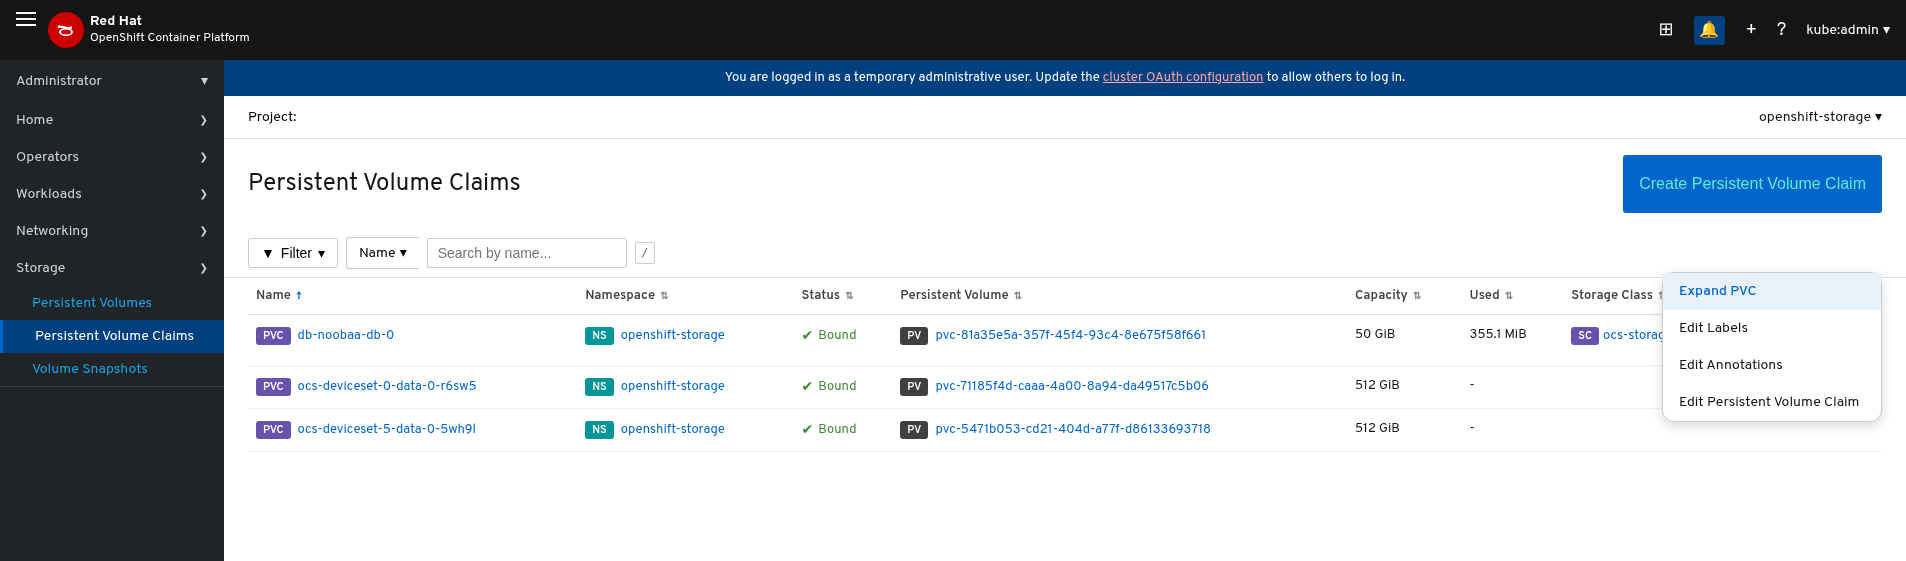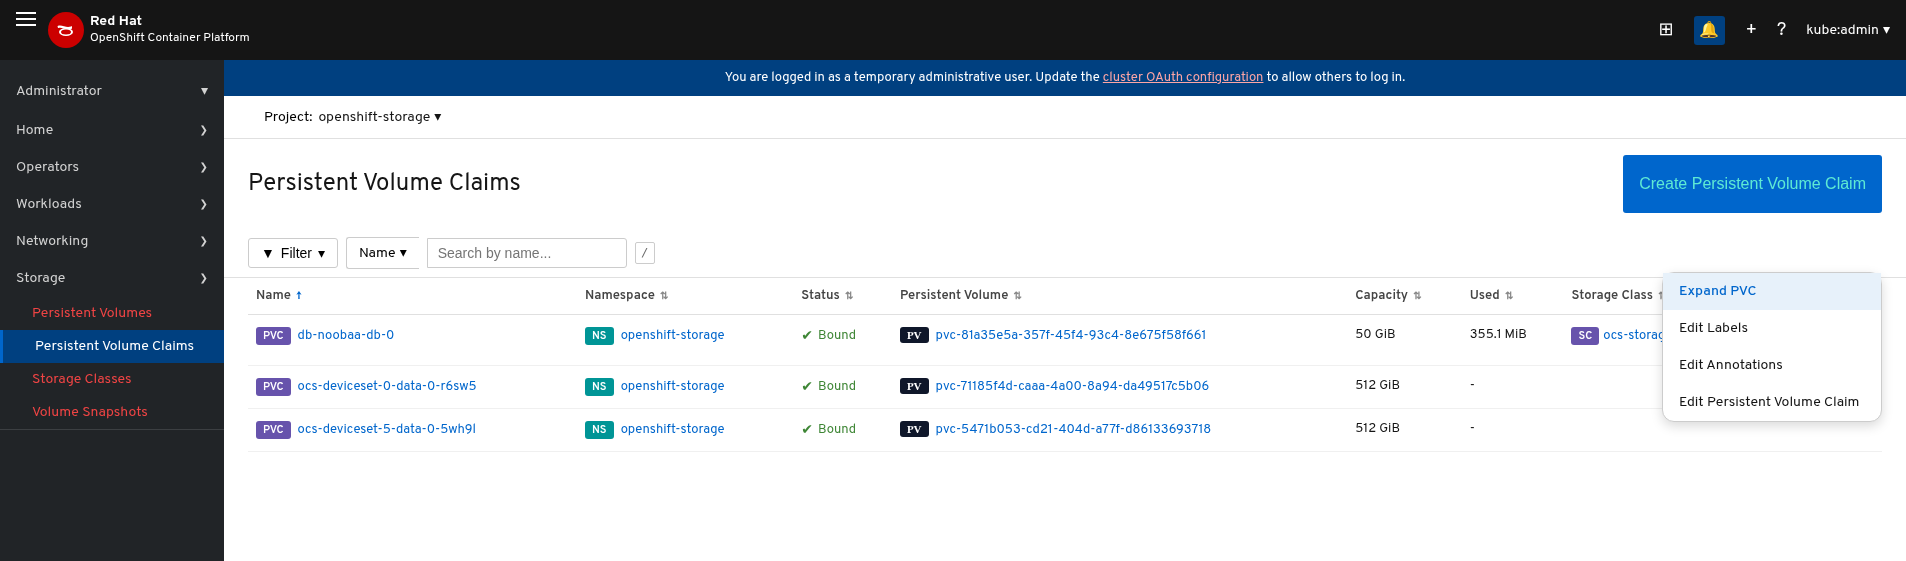--- a/index.html
+++ b/index.html
@@ -44,22 +44,22 @@
     .sidebar-section { border-bottom: 1px solid #3c3f42; }
     .sidebar-item {
       display: flex;
       align-items: center;
       justify-content: space-between;
       padding: 10px 16px;
       cursor: pointer;
       font-size: 14px;
       color: #d2d2d2;
     }
-    .sidebar-role { display: flex; align-items: center; justify-content: space-between; padding: 12px 16px; color: #d2d2d2; font-size: 14px; cursor: pointer; margin-top: 10px; }
-    .sub-item { padding: 8px 16px 8px 32px; cursor: pointer; color: #ef4444; font-size: 14px; display: block; }
+    .sidebar-role { display: flex; align-items: center; justify-content: space-between; padding: 12px 16px; color: #d2d2d2; font-size: 14px; cursor: pointer; }
+    .sub-item { padding: 8px 16px 8px 32px; cursor: pointer; color: #0ea5e9; font-size: 14px; display: block; }
     .sub-item.active-sub { background: #004080; color: #fff; border-left: 3px solid #06c; }
     .chevron { font-size: 10px; }
 
     
     .content-area {
       flex: 1;
       display: flex;
       flex-direction: column;
       overflow: hidden;
       background: #fff;
@@ -71,25 +71,26 @@
       padding: 10px 16px;
       font-size: 13px;
       flex-shrink: 0;
     }
     .info-banner a { color: #fca5a5; text-decoration: underline; cursor: pointer; }
     .content-inner { flex: 1; overflow-y: auto; padding: 0; background: #fff; }
 
     .project-bar {
       display: flex;
       align-items: center;
-      padding: 12px 40px;
+      padding: 12px 24px;
       border-bottom: 1px solid #e0e0e0;
       background: #fff;
       gap: 6px;
       font-size: 14px;
+      justify-content: space-between;
     }
     .project-selector { display: flex; align-items: center; gap: 4px; color: #151515; font-size: 14px; cursor: pointer; }
 
     .page-header {
       padding: 16px 24px;
       display: flex;
       align-items: center;
       justify-content: space-between;
     }
     .page-title { font-size: 24px; font-weight: 400; color: #151515; }
@@ -164,21 +165,21 @@
       gap: 3px;
       padding: 2px 7px;
       border-radius: 3px;
       font-size: 11px;
       font-weight: 600;
       color: #fff;
       margin-right: 4px;
     }
     .badge-pvc { background: #6753ac; }
     .badge-ns { background: #009596; }
-    .badge-pv { background: #0f172a; font-family: Liberation Serif, serif; }
+    .badge-pv { background: #404040; }
     .badge-sc { background: #6753ac; }
     .link-blue { color: #0066cc; text-decoration: none; cursor: pointer; }
     .status-bound { display: flex; align-items: center; gap: 5px; color: #3e8635; font-size: 13px; }
     .status-icon { color: #3e8635; font-size: 14px; }
     .kebab-btn { background: none; border: none; cursor: pointer; font-size: 18px; color: #444; padding: 2px 6px; }
 
     
     .context-menu {
       position: absolute;
       right: 24px;
@@ -262,23 +263,20 @@
       </div>
       <div class="sidebar-item">
         <span>Storage</span>
         <span class="chevron">❯</span>
       </div>
       <a class="sub-item">
         <span>Persistent Volumes</span>
       </a>
       <a class="sub-item active-sub">
         <span>Persistent Volume Claims</span>
-      </a>
-      <a class="sub-item">
-        <span>Storage Classes</span>
       </a>
       <a class="sub-item">
         <span>Volume Snapshots</span>
       </a>
     </div>
   </aside>
 
   <div class="content-area">
 
     <div class="info-banner">

